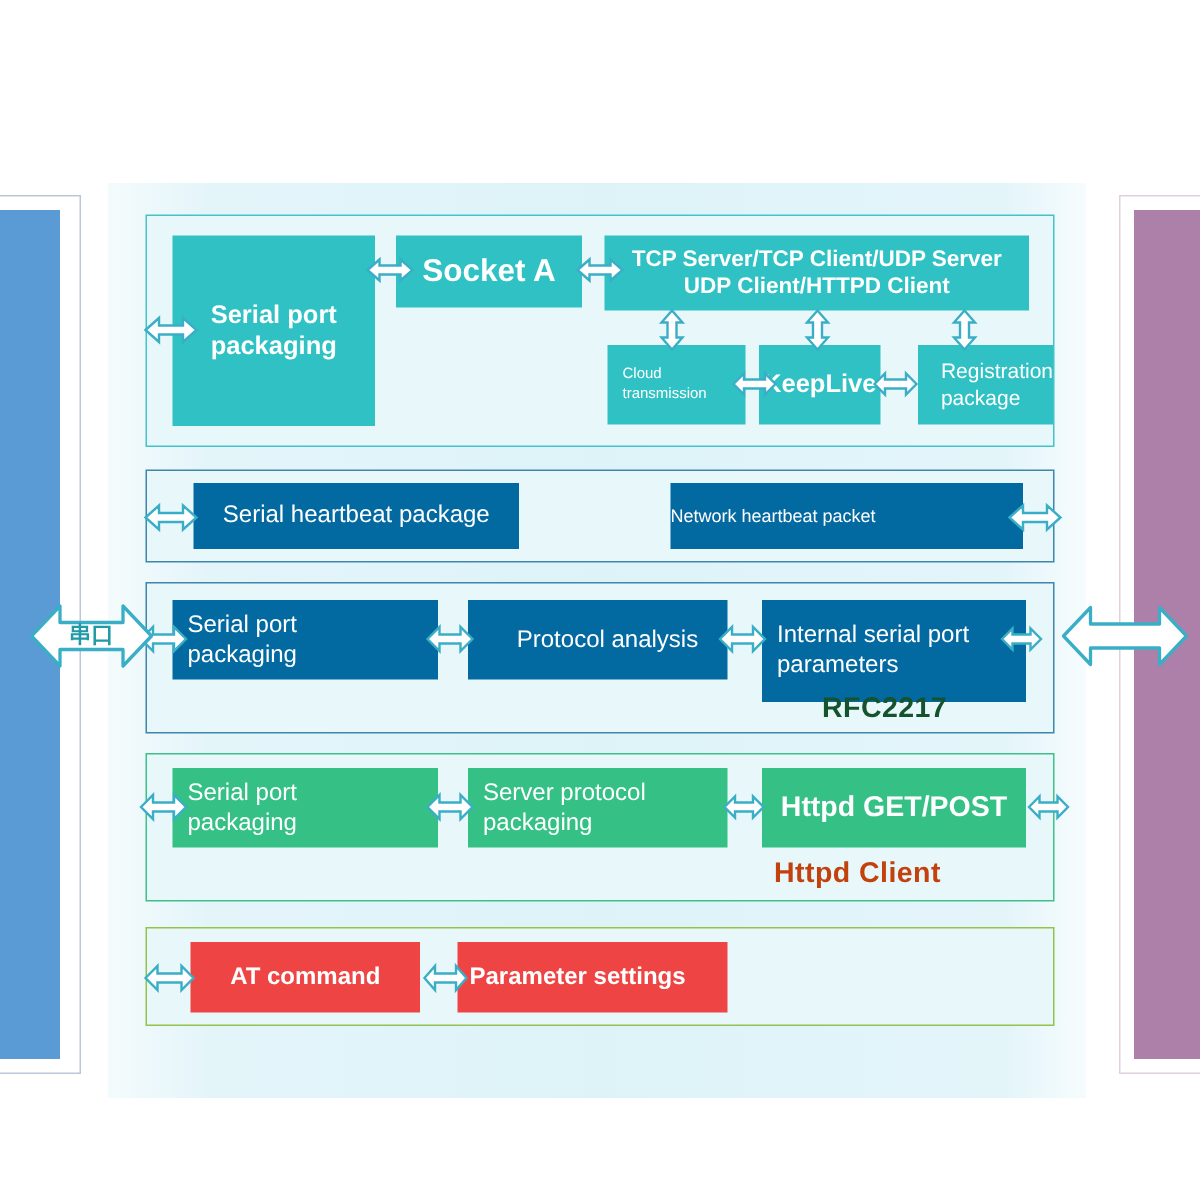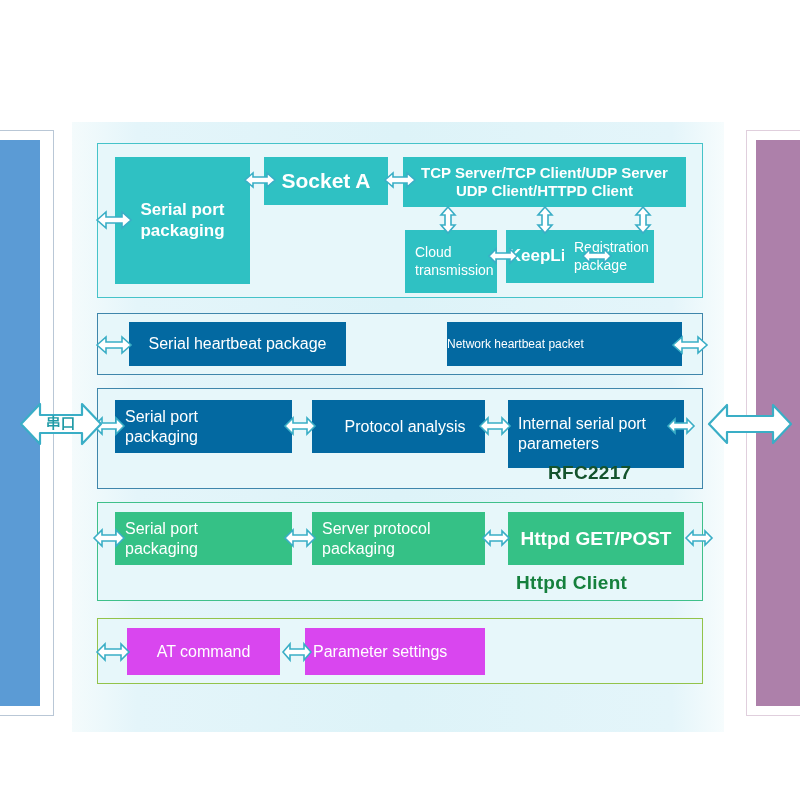--- a/index.html
+++ b/index.html
@@ -35,34 +35,34 @@
   #band3{left:97px;top:388px;width:606px;height:101px;}
   #band4{left:97px;top:502px;width:606px;height:99px;}
   #band5{left:97px;top:618px;width:606px;height:66px;}
 
   
   .blk{position:absolute;box-sizing:border-box;display:flex;align-items:center;
        color:#ffffff;line-height:1.22;}
   .blk.c-teal {background:#2fc1c3;}
   .blk.c-blue {background:#0369a1;}
   .blk.c-green{background:#35c186;}
-  .blk.c-olive{background:#d946ef;}
+  .blk.c-olive{background:#ef4444;font-weight:bold;}
   .blk.left-txt{justify-content:flex-start;text-align:left;padding-left:10px;}
 
   
   #b-serial-pack-1{left:115px;top:157px;width:135px;height:127px;font-size:17px;font-weight:bold;
                    justify-content:center;text-align:center;}
   #b-socket-a{left:264px;top:157px;width:124px;height:48px;font-size:21px;font-weight:bold;
               justify-content:center;text-align:center;}
   #b-tcp-list{left:403px;top:157px;width:283px;height:50px;font-size:15px;font-weight:bold;
               justify-content:center;text-align:center;}
-  #b-cloud{left:405px;top:230px;width:92px;height:63px;font-size:14px;}
+  #b-cloud{left:405px;top:230px;width:92px;height:53px;font-size:10px;}
   #b-keeplive{left:506px;top:230px;width:81px;height:53px;font-size:17px;font-weight:bold;
               justify-content:center;text-align:center;}
-  #b-registration{left:564px;top:230px;width:90px;height:53px;font-size:14px;}
+  #b-registration{left:612px;top:230px;width:90px;height:53px;font-size:14px;justify-content:flex-end;}
 
   
   #b-serial-hb{left:129px;top:322px;width:217px;height:44px;font-size:16px;
                justify-content:center;text-align:center;}
   #b-net-hb{left:447px;top:322px;width:235px;height:44px;font-size:12px;
             justify-content:flex-start;text-align:center;}
 
   
   #b-serial-pack-3{left:115px;top:400px;width:177px;height:53px;font-size:16px;}
   #b-protocol{left:312px;top:400px;width:173px;height:53px;font-size:16px;
@@ -77,21 +77,21 @@
 
   
   #b-at-cmd{left:127px;top:628px;width:153px;height:47px;font-size:16px;
             justify-content:center;text-align:center;}
   #b-param-set{left:305px;top:628px;width:180px;height:47px;font-size:16px;
                justify-content:flex-start;text-align:left;padding-left:8px;}
 
   
   .caption{position:absolute;font-size:19px;font-weight:bold;letter-spacing:.3px;}
   #cap-rfc{left:548px;top:462px;color:#14532d;}
-  #cap-httpd{left:516px;top:572px;color:#15803d;}
+  #cap-httpd{left:516px;top:572px;color:#c2410c;}
 
   
   .darrow{position:absolute;}
   .darrow svg{display:block;}
   .varrow{position:absolute;}
   .varrow svg{display:block;}
 
   
   #arrow-left-big{position:absolute;left:18px;top:396px;width:86px;height:56px;}
   #arrow-right-big{position:absolute;left:706px;top:398px;width:88px;height:52px;}

